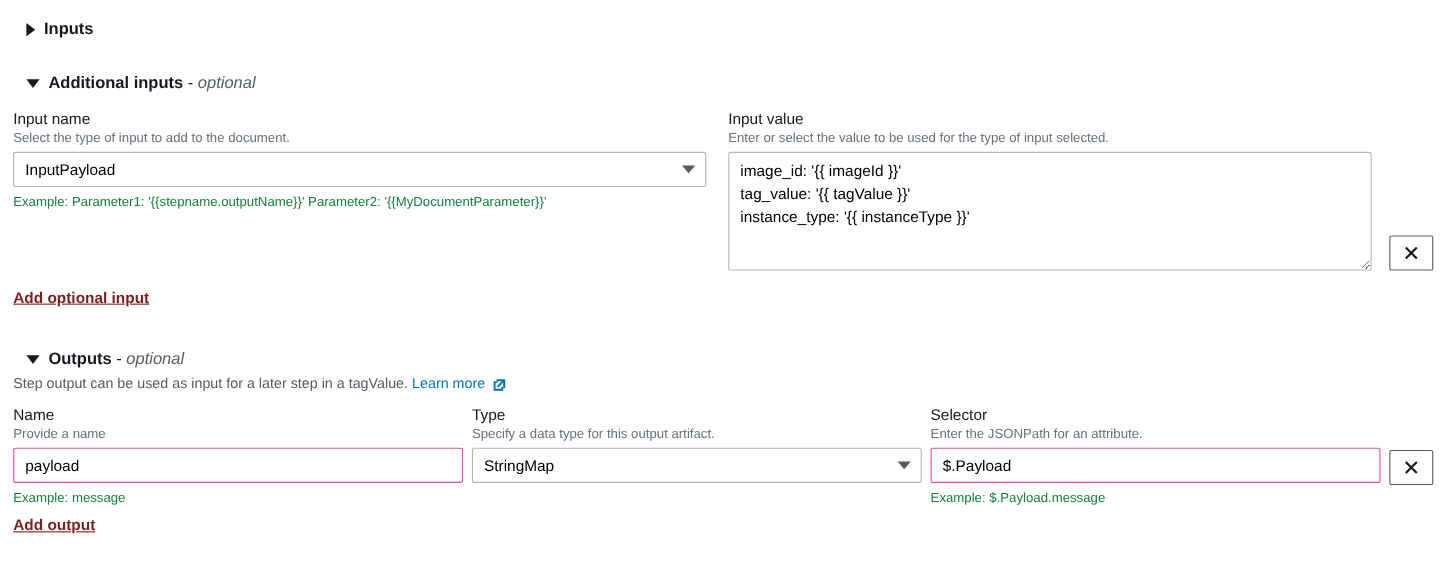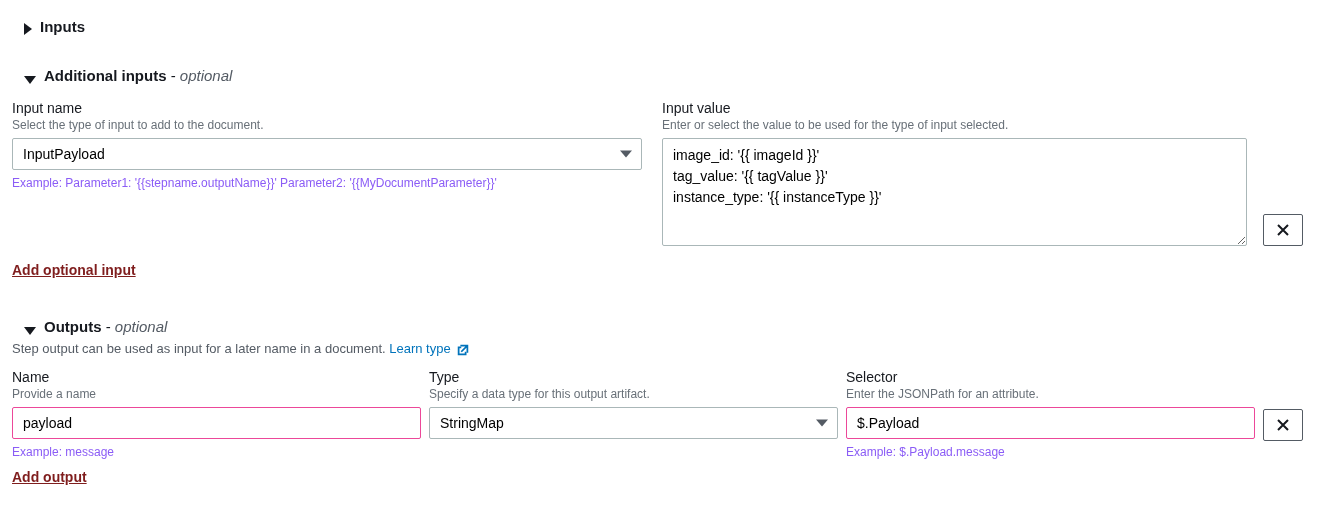--- a/index.html
+++ b/index.html
@@ -6,21 +6,21 @@
     body {
       font-family: "Amazon Ember", "Helvetica Neue", Arial, sans-serif;
       background: #fff;
       padding: 18px 20px 30px 12px;
       color: #16191f;
       font-size: 14px;
       width: 1323px;
     }
     .section-header {
       display: flex;
-      align-items: flex-end;
+      align-items: center;
       gap: 8px;
       cursor: pointer;
       margin-left: 12px;
       margin-bottom: 12px;
     }
     .section-header.expanded { margin-bottom: 6px; }
     .caret {
       display: inline-block;
       width: 0; height: 0;
       border-left: 6px solid transparent;
@@ -47,21 +47,21 @@
       display: flex;
       gap: 20px;
       align-items: flex-start;
       margin-bottom: 16px;
     }
     .field { display: flex; flex-direction: column; }
     .field.half { flex: 0 0 630px; }
     .field.right { flex: 1; }
     .field-label { font-size: 14px; color: #16191f; margin-bottom: 2px; }
     .field-help { font-size: 12px; color: #687078; margin-bottom: 6px; }
-    .field-example { font-size: 12px; color: #8b5cf6; margin-top: 6px; }
+    .field-example { font-size: 12px; color: #15803d; margin-top: 6px; }
     .input-wrap { position: relative; }
     .text-input {
       width: 100%;
       height: 32px;
       padding: 4px 10px;
       border: 1px solid #ec4899;
       border-radius: 2px;
       font-size: 14px;
       background: #fff;
     }
@@ -212,23 +212,23 @@
 
 <div class="section-header expanded">
   <span class="caret down"></span>
   <span class="section-title">
     <span>Outputs</span>
     <span class="dash"> - </span><span class="optional">optional</span>
   </span>
 </div>
 
 <div class="section-desc">
-  <span>Step output can be used as input for a later name in a document. </span>
+  <span>Step output can be used as input for a later step in a tagValue. </span>
   <a class="link-inline">
-    <span>Learn type</span>
+    <span>Learn more</span>
     <svg class="ext-icon" viewBox="0 0 16 16">
       <path d="M5 3h8v8M13 3L6 10" stroke="#0073bb" stroke-width="2" fill="none"></path>
       <path d="M11 10v3H3V5h3" stroke="#0073bb" stroke-width="2" fill="none"></path>
     </svg>
   </a>
 </div>
 
 <div class="outputs-row">
   <div class="out-field">
     <div class="field-label">Name</div>

